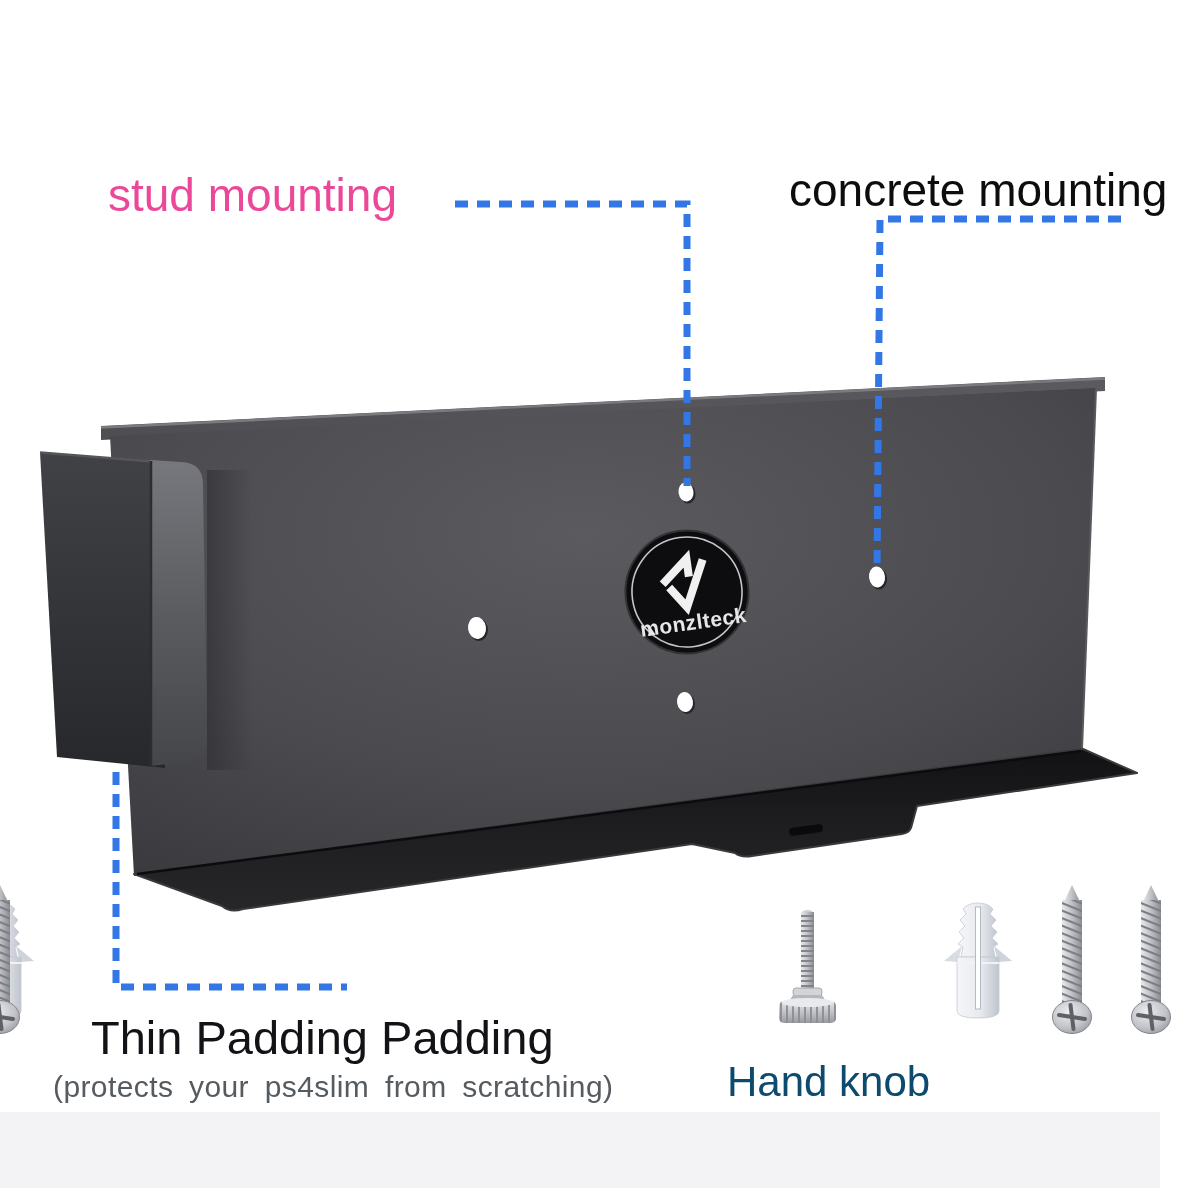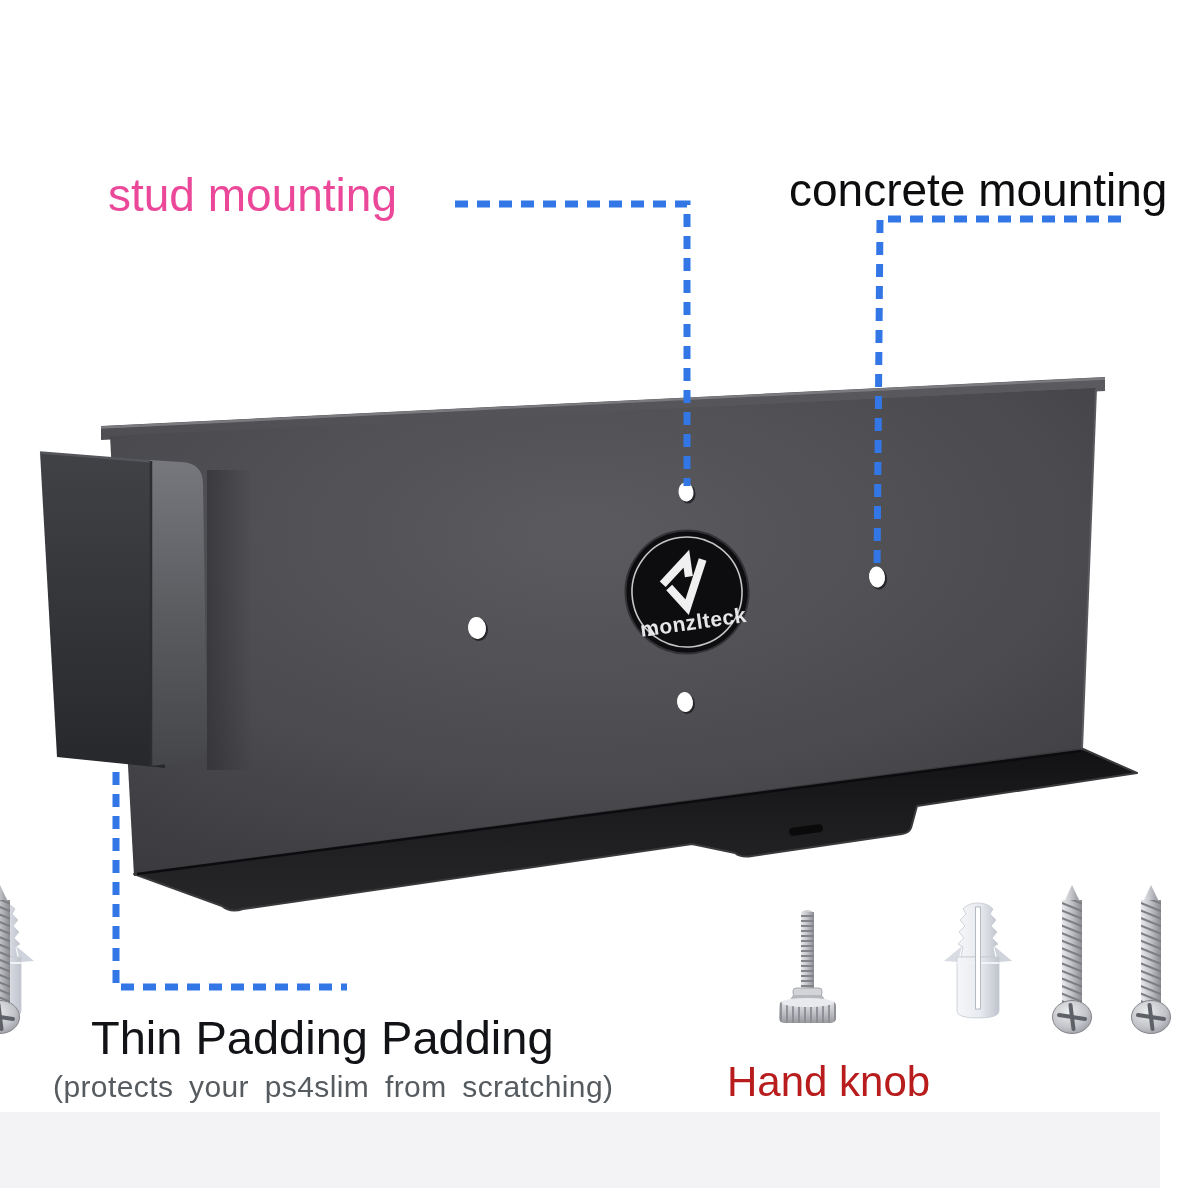--- a/index.html
+++ b/index.html
@@ -6,21 +6,21 @@
   .canvas{
     position:relative;width:1200px;height:1200px;background:#ffffff;
     overflow:hidden;font-family:"Liberation Sans", sans-serif;
   }
   .stage{position:absolute;left:0;top:0;width:1200px;height:1200px;}
   .label{position:absolute;white-space:nowrap;line-height:1;}
   .label-stud{left:108px;top:172px;font-size:46px;color:#ec4899;}
   .label-concrete{left:789px;top:167px;font-size:46px;color:#0d0d0f;}
   .label-padding-title{left:91px;top:1014px;font-size:47px;color:#121316;}
   .label-padding-sub{left:53px;top:1072px;font-size:30px;color:#565b60;letter-spacing:.4px;word-spacing:7px;}
-  .label-handknob{left:727px;top:1061px;font-size:42px;color:#b91c1c;}
+  .label-handknob{left:727px;top:1061px;font-size:42px;color:#0c4a6e;}
 </style>
 </head>
 <body>
 
 <div class="canvas">
 
   <svg class="stage" viewBox="0 0 1200 1200" aria-hidden="true">
     <defs>
       <radialGradient id="plateG" cx="48%" cy="30%" r="90%">
         <stop offset="0" stop-color="#5b5b5f"></stop>

